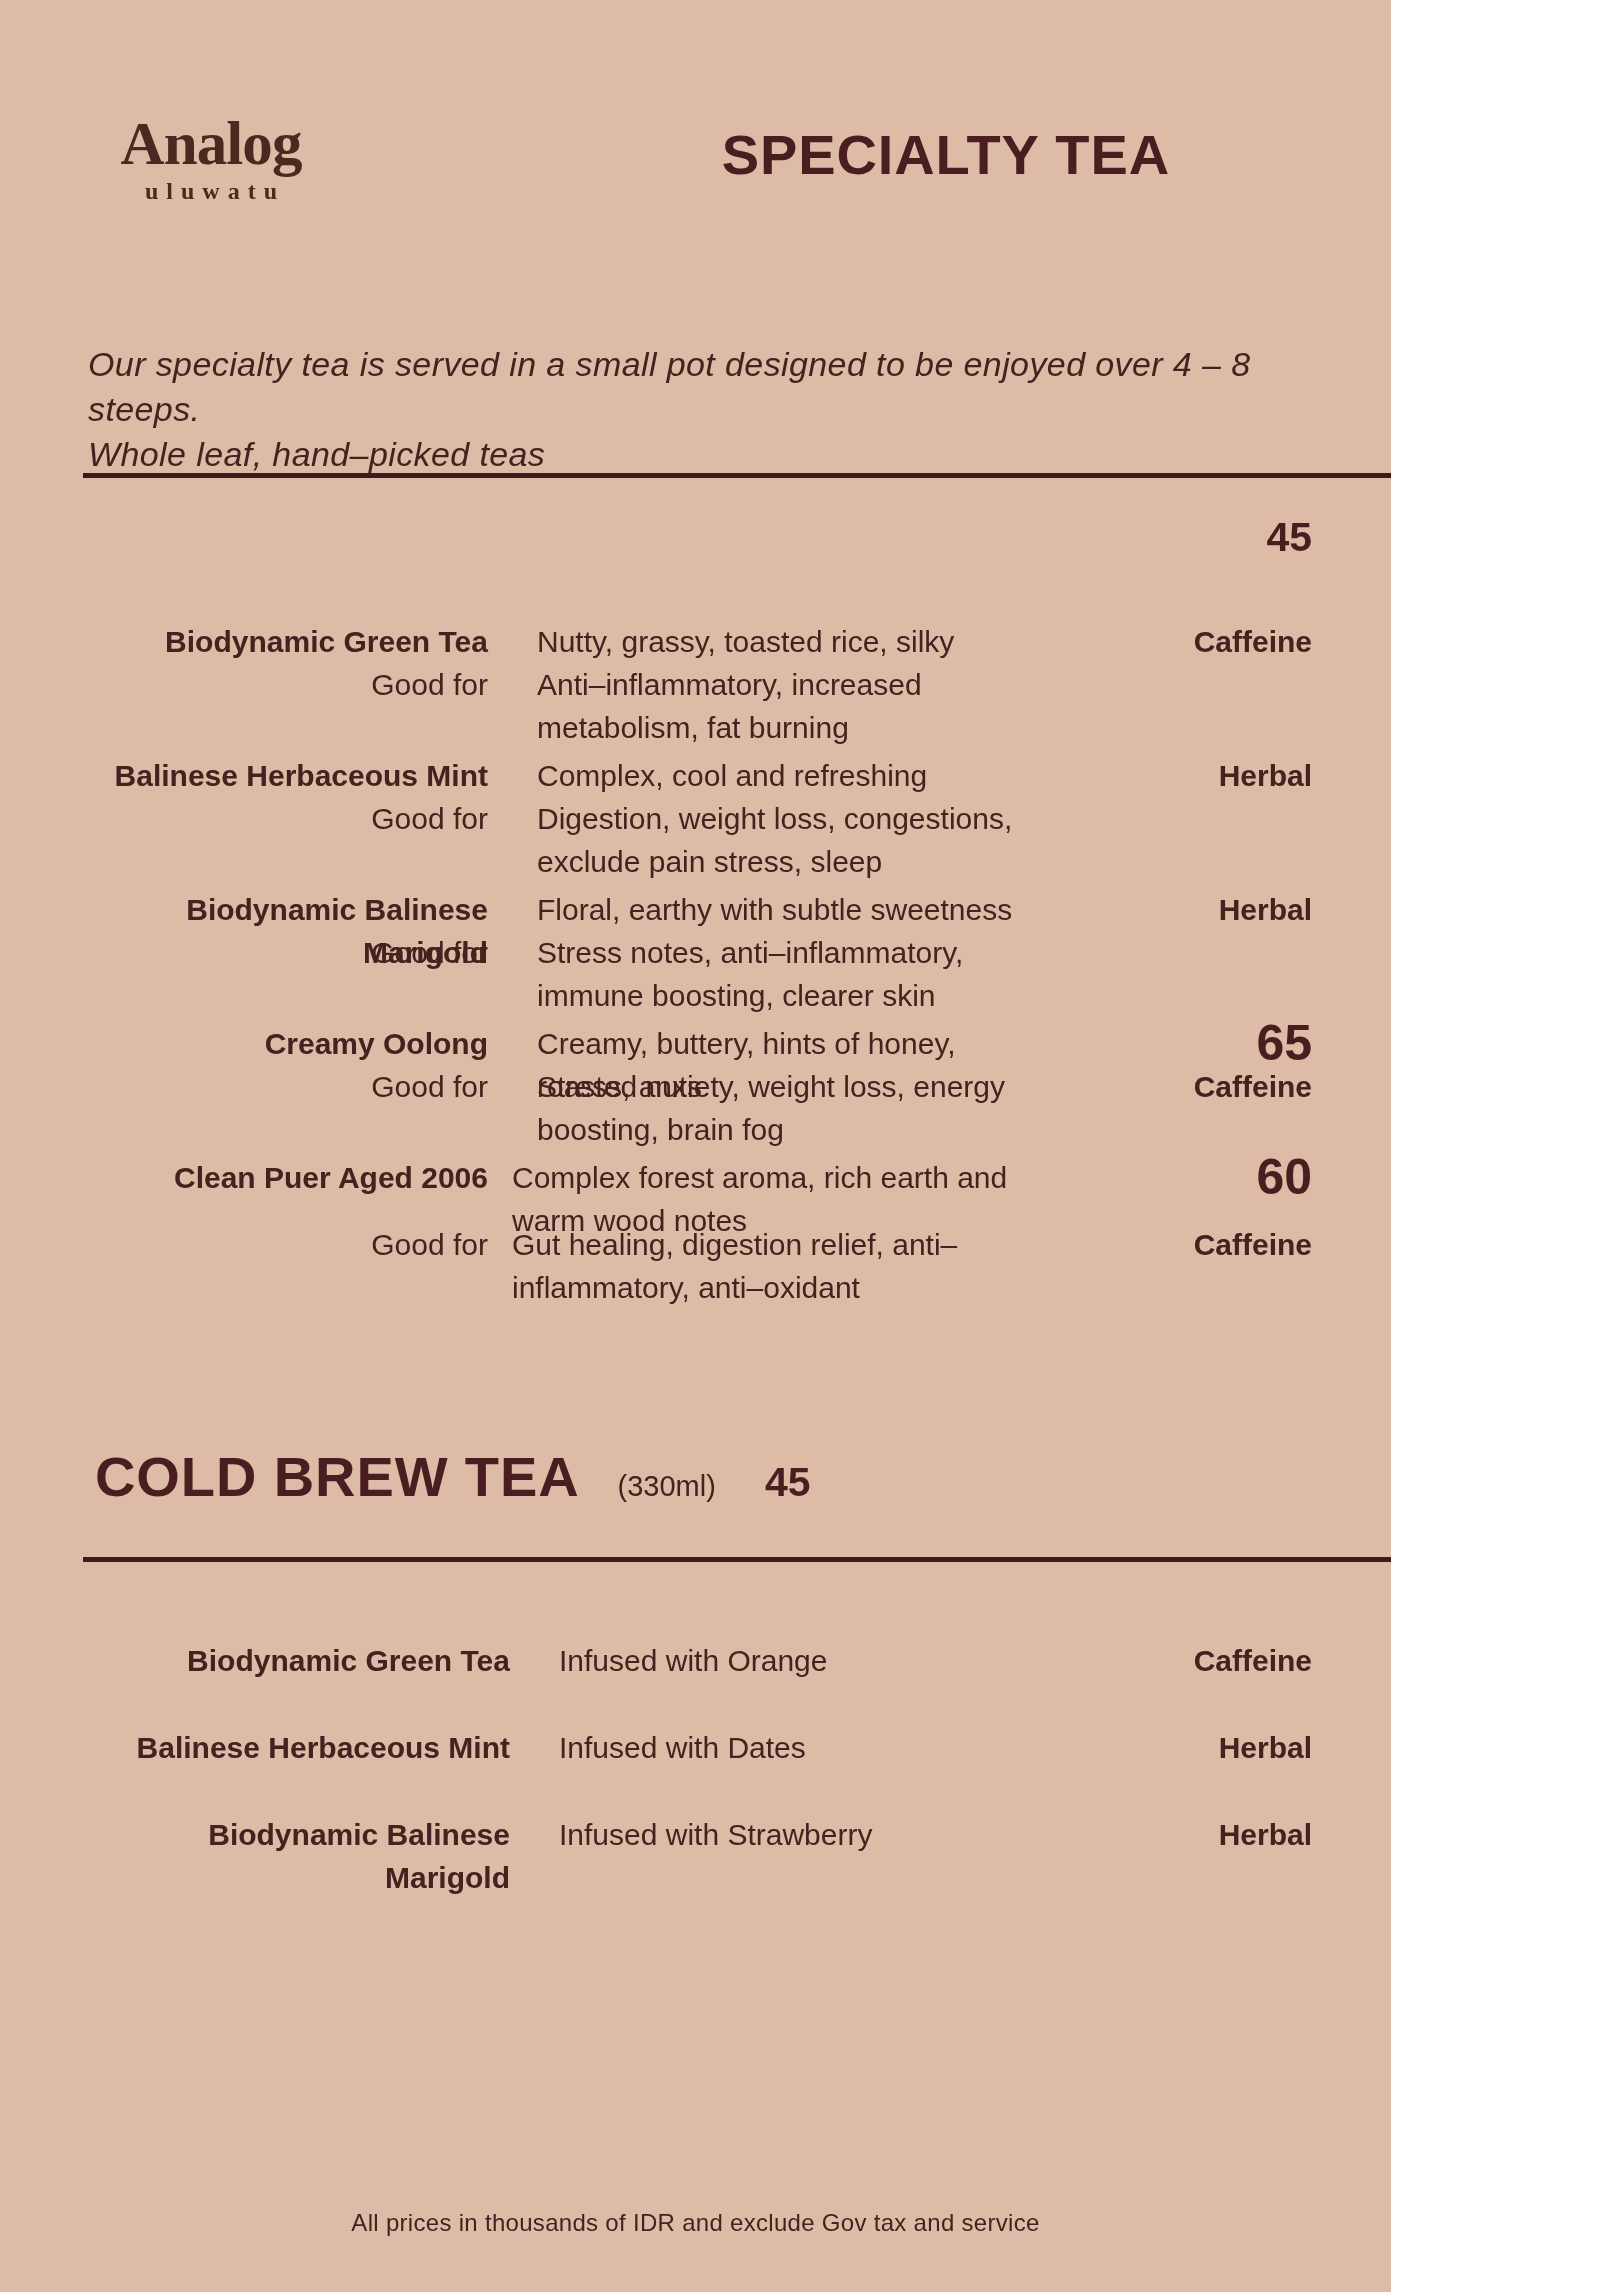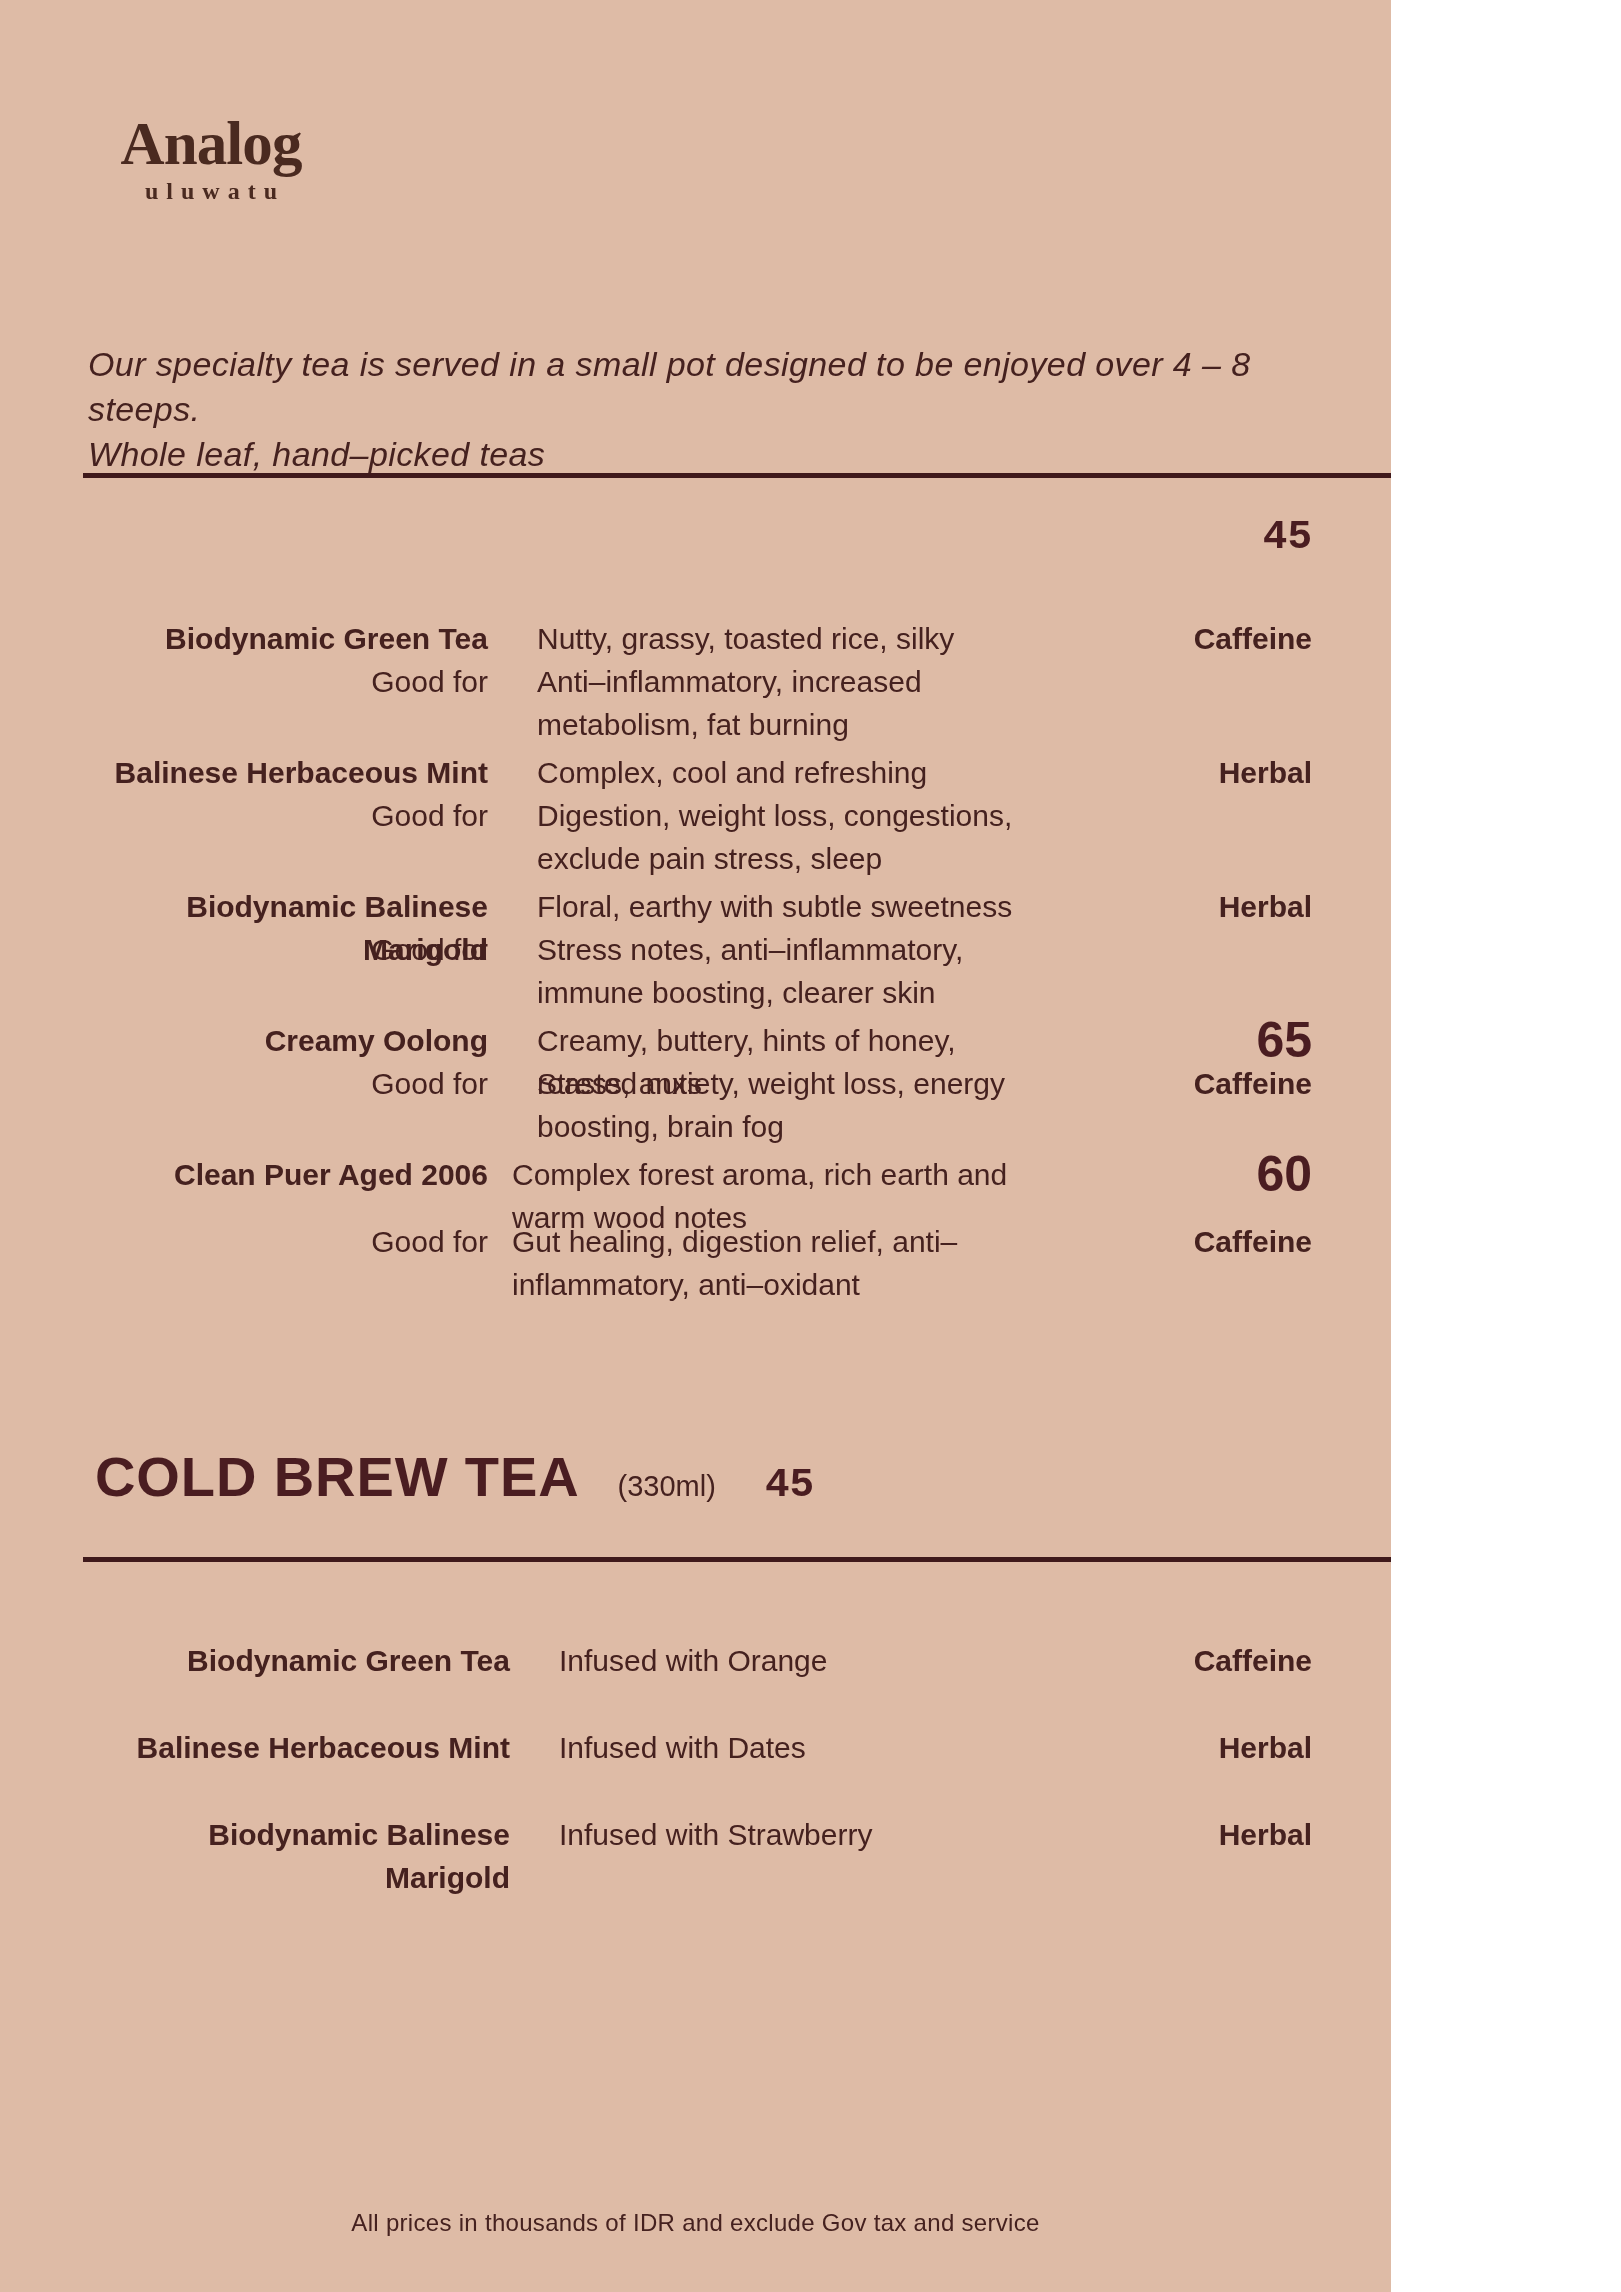--- a/index.html
+++ b/index.html
@@ -40,21 +40,21 @@
   .divider {
     position:absolute; left:83px; width:1463px; height:4.5px;
     background: var(--divider, #3f191b);
   }
   .divider-1 { top:473px; }
   .divider-2 { top:1557px; }
 
   
   .specialty { position:absolute; left:85px; right:79px; top:516px; }
   .base-price-row { text-align:right; line-height:43px; margin-bottom:52px; }
-  .price { font-size:41px; font-weight:600; color: var(--heading, #4a1d21); font-family: Liberation Mono, monospace; }
+  .price { font-size:41px; font-weight:600; color: var(--heading, #4a1d21); }
 
   .item {
     display:grid;
     grid-template-columns: 403px minmax(0,1fr) 210px;
     column-gap:49px;
     grid-auto-rows:43px;
     margin-bottom:48px;
     font-size:30px; line-height:43px;
   }
   .item:last-child { margin-bottom:0;gap:24px; }
@@ -91,20 +91,21 @@
 </head>
 <body>
 
 <div class="page">
 
   <div class="logo">
     <div class="logo-name">Analog</div>
     <div class="logo-sub">uluwatu</div>
   </div>
 
+  <div class="page-title">SPECIALTY TEA</div>
 
   <div class="intro">Our specialty tea is served in a small pot designed to be enjoyed over 4 – 8 steeps.
 Whole leaf, hand–picked teas</div>
 
   <div class="divider divider-1"></div>
 
   <div class="specialty">
     <div class="base-price-row">
       <span class="price">45</span>
     </div>

